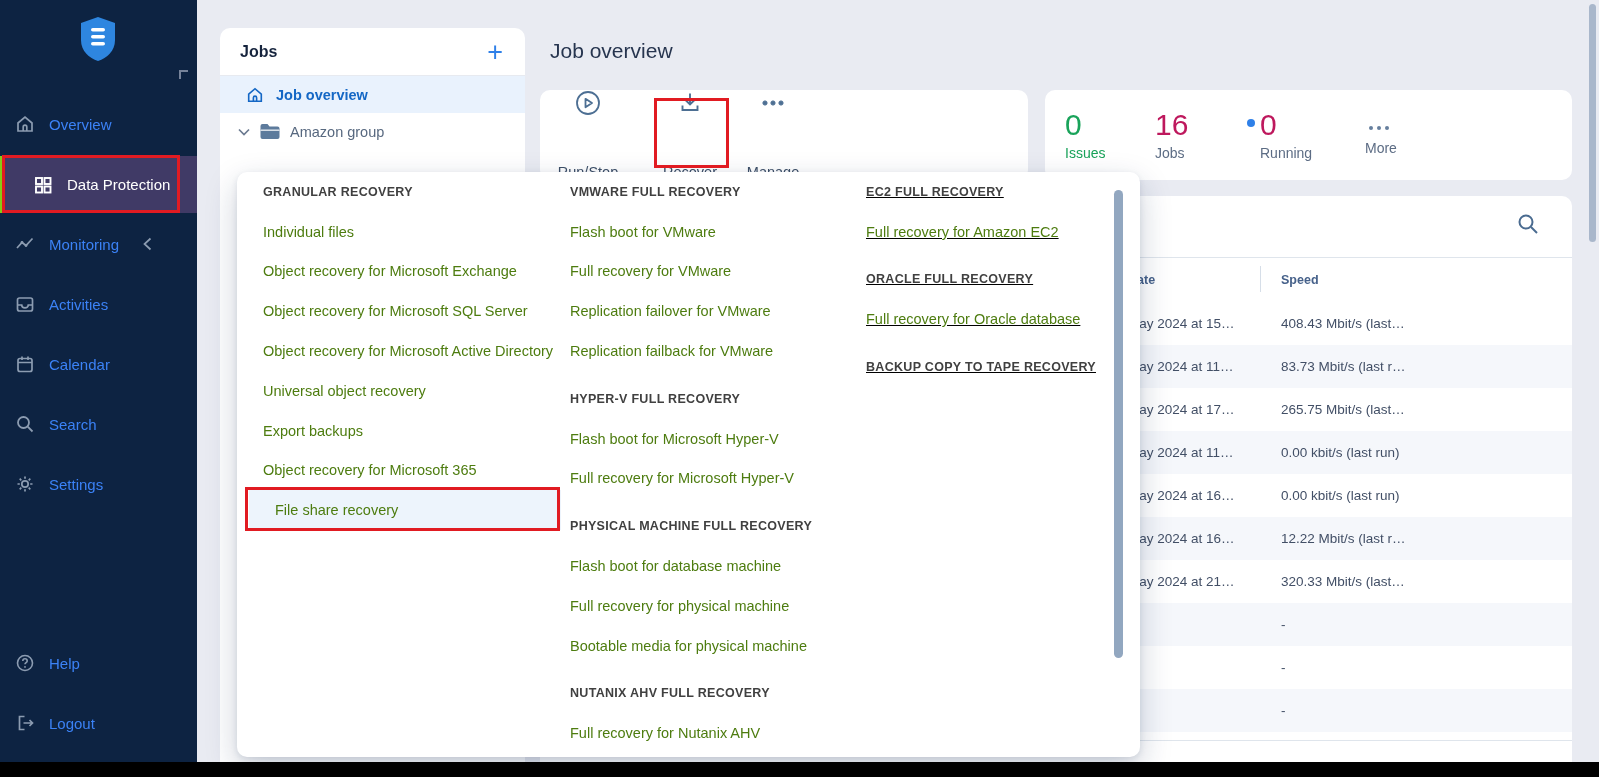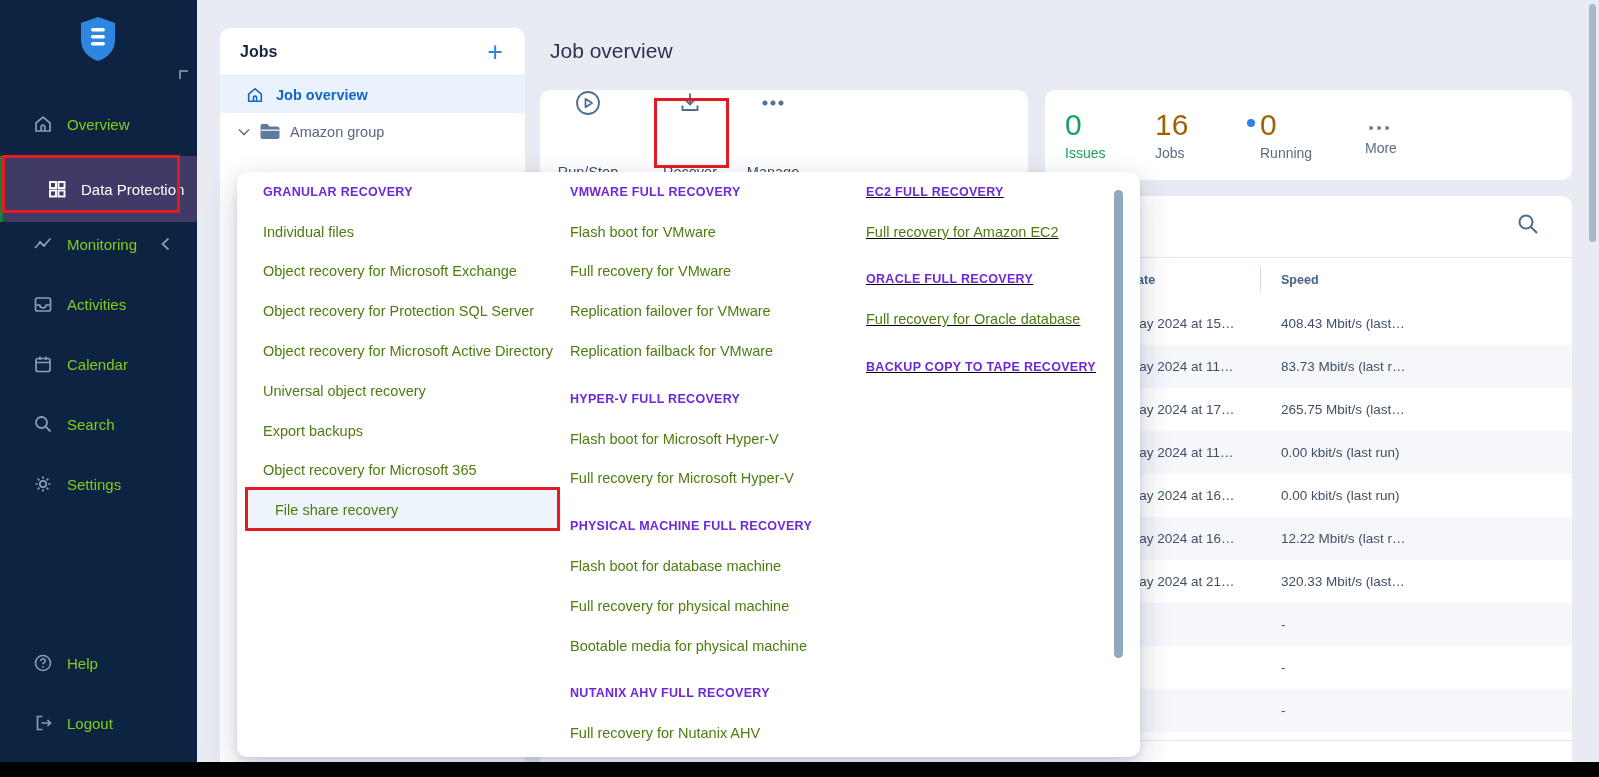--- a/index.html
+++ b/index.html
@@ -11,23 +11,23 @@
     -webkit-font-smoothing: antialiased;
   }
   .stage { position:absolute; inset:0; }
 
   
   .sidebar { position:absolute; left:0; top:0; width:197px; height:762px; background:#0d2342; }
   .logo { position:absolute; left:78px; top:16px; }
   .collapse-mark { position:absolute; left:179px; top:70px; width:9px; height:9px;
       border-top:2px solid #76839a; border-left:2px solid #76839a; }
   .nav-item { position:absolute; left:0; width:197px; height:48px; display:flex; align-items:center;
-      gap:14px; padding-left:33px; color:#84cc16; font-size:15px; cursor:pointer; }
+      gap:14px; padding-left:15px; color:#3b82f6; font-size:15px; cursor:pointer; }
   .nav-item svg { stroke:#8c9cb1; }
-  .nav-item.active { background:#403a66; color:#fff; height:66px; border-left:3px solid #15803d; padding-left:44px; }
+  .nav-item.active { background:#403a66; color:#fff; height:57px; border-left:3px solid #84cc16; padding-left:30px; }
   .nav-item.active svg { stroke:#fff; }
   .nav-chevron { margin-left:10px; }
 
   
   .jobs-panel { position:absolute; left:220px; top:28px; width:305px; height:734px;
       background:#fff; border-radius:10px 10px 0 0; }
   .jobs-header { height:48px; display:flex; align-items:center; justify-content:space-between;
       padding:0 22px 0 20px; border-bottom:1px solid #e7eaf0; }
   .jobs-title { font-weight:bold; font-size:16px; color:#16243d; }
   .add-btn { color:#2f80e8; font-size:27px; font-weight:400; line-height:20px; cursor:pointer; }
@@ -40,21 +40,21 @@
   .toolbar-card { position:absolute; left:540px; top:90px; width:488px; height:90px;
       background:#fff; border-radius:10px; }
   .tool-btn { position:absolute; top:0; width:96px; height:90px; display:flex; flex-direction:column;
       align-items:center; justify-content:space-between; gap:9px; color:#3e5068; font-size:14.5px; cursor:pointer; }
   .tool-btn svg { stroke:#4d6f93; }
 
   
   .stats-card { position:absolute; left:1045px; top:90px; width:527px; height:90px;
       background:#fff; border-radius:10px; }
   .stat { position:absolute; top:0; height:90px; display:flex; flex-direction:column; justify-content:center; gap:4px; }
-  .stat-num { font-size:30px; color:#a16207; line-height:32px; }
+  .stat-num { font-size:30px; color:#be185d; line-height:32px; }
   .stat-label { font-size:14px; color:#5c6c84; }
   .stat.green .stat-num, .stat.green .stat-label { color:#19a35a; }
   .run-dot { position:absolute; left:-13px; top:10px; width:8px; height:8px; border-radius:50%; background:#2f80e8; }
   .stat-numwrap { position:relative; }
 
   
   .table-card { position:absolute; left:540px; top:196px; width:1032px; height:566px;
       background:#fff; border-radius:10px 10px 0 0; }
   .search-row { position:relative; height:62px; border-bottom:1px solid #dfe5ec; }
   .search-btn { position:absolute; left:976px; top:16px; cursor:pointer; }
@@ -69,21 +69,21 @@
   .table-bottom-divider { position:absolute; left:0; top:544px; width:100%; border-top:1px solid #dfe5ec; }
 
   
   .dropdown { position:absolute; left:237px; top:172px; width:903px; height:585px; background:#fff;
       border-radius:10px; box-shadow:0 12px 32px rgba(20,40,80,.22), 0 2px 6px rgba(20,40,80,.10); }
   .menu-col { position:absolute; top:0; }
   .menu-col.c0 { left:26px;  width:302px; }
   .menu-col.c1 { left:333px; width:292px; }
   .menu-col.c2 { left:629px; width:262px;text-decoration:underline; }
   .menu-row { height:39.8px; display:flex; align-items:center; }
-  .menu-row.header { font-size:12.5px; font-weight:bold; color:#6d28d9; letter-spacing:.3px; }
+  .menu-row.header { font-size:12.5px; font-weight:bold; color:#404040; letter-spacing:.3px; }
   .menu-row.header.gap { margin-top:8px; }
   .menu-row.link { font-size:14.5px; color:#4d7c0f; cursor:pointer; }
   .menu-row.link.highlighted { background:#edf4fc; margin-left:-14px; padding-left:26px; width:312px; }
   .dd-scroll { position:absolute; left:1114px; top:190px; width:9px; height:468px; border-radius:5px; background:#92a7c0; }
 
   
   .page-scroll { position:absolute; left:1589px; top:4px; width:7px; height:238px; border-radius:4px; background:#a9b7cb; }
   .bottom-bar { position:absolute; left:0; top:762px; width:1599px; height:15px; background:#000; }
   .annotation { position:absolute; border:3px solid #e11b22; }
   .anno-sidebar { left:2px; top:155px; width:178px; height:58px; }
@@ -318,21 +318,21 @@
         </div>
       </div>
     <div class="table-bottom-divider"></div>
   </div>
 
   <div class="dropdown">
     <div class="menu-col c0">
         <div class="menu-row header">GRANULAR RECOVERY</div>
         <div class="menu-row link">Individual files</div>
         <div class="menu-row link">Object recovery for Microsoft Exchange</div>
-        <div class="menu-row link">Object recovery for Protection SQL Server</div>
+        <div class="menu-row link">Object recovery for Microsoft SQL Server</div>
         <div class="menu-row link">Object recovery for Microsoft Active Directory</div>
         <div class="menu-row link">Universal object recovery</div>
         <div class="menu-row link">Export backups</div>
         <div class="menu-row link">Object recovery for Microsoft 365</div>
         <div class="menu-row link highlighted">File share recovery</div>
       </div>
     <div class="menu-col c1">
         <div class="menu-row header">VMWARE FULL RECOVERY</div>
         <div class="menu-row link">Flash boot for VMware</div>
         <div class="menu-row link">Full recovery for VMware</div>

